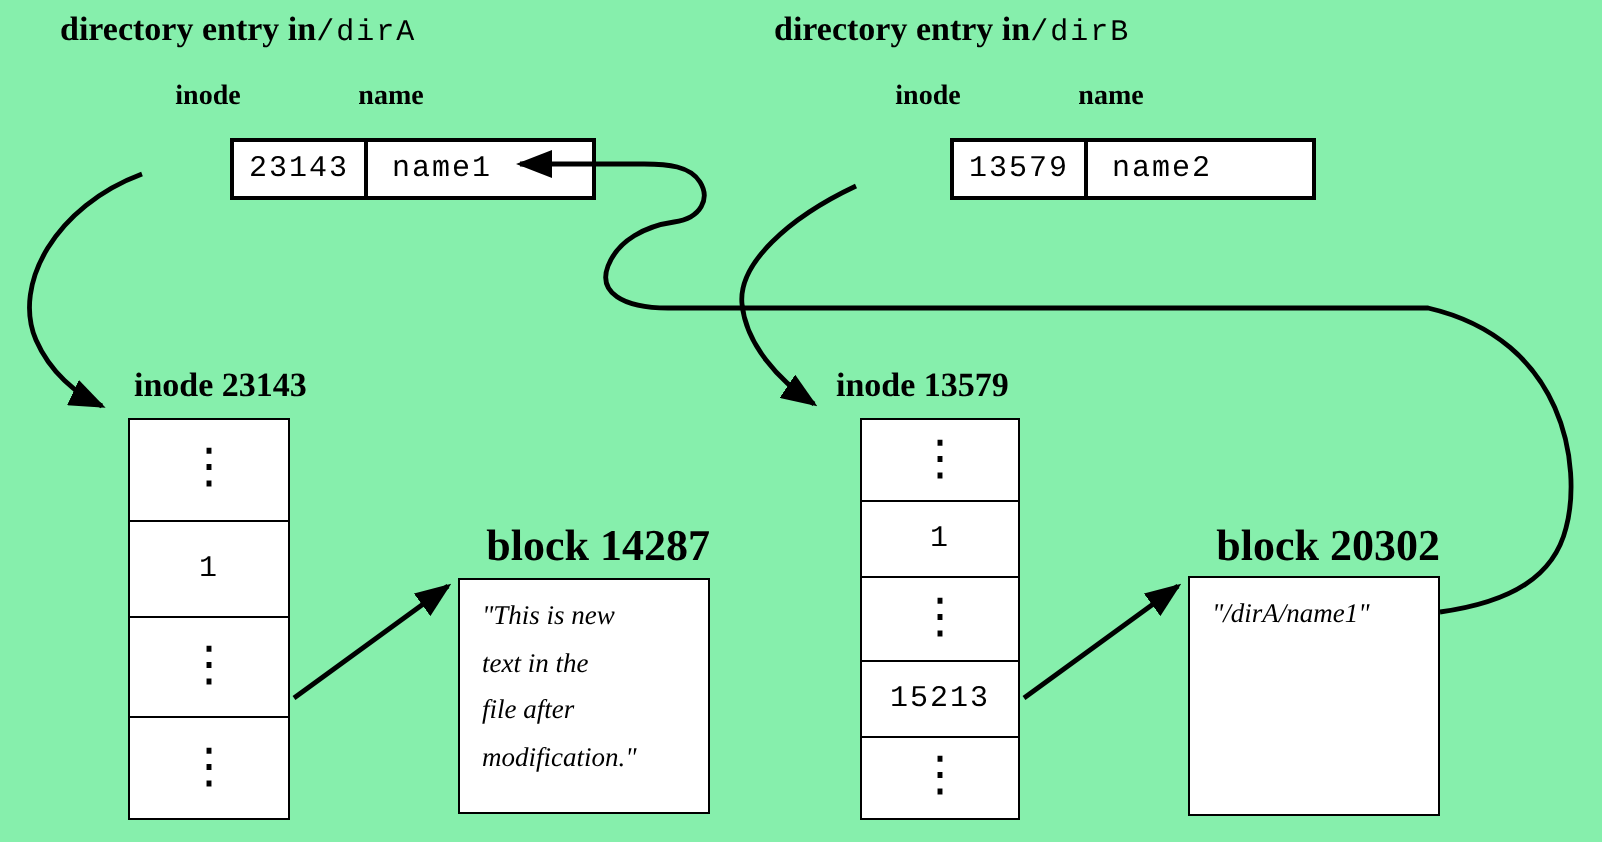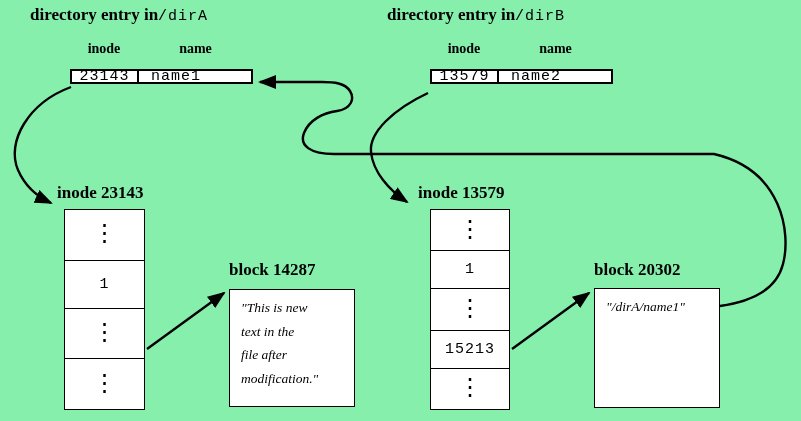--- a/index.html
+++ b/index.html
@@ -40,25 +40,26 @@
     font-weight: bold;
   }
   .hdr.inode { width: 68px; }
   .hdr.name  { width: 115px; }
 
   
   .dir-table {
     position: absolute;
     top: 69px;
     width: 183px;
-    height: 15px;
+    height: 31px;
     border: 2px solid #000;
     box-sizing: border-box;
     display: flex;
     background: #fff;
+    margin-left: 45px;
   }
   .cell {
     font-family: "Liberation Mono", "DejaVu Sans Mono", monospace;
     font-size: 15px;
     letter-spacing: 1px;
     display: flex;
     align-items: center;
   }
   .cell.inode-cell {
     width: 67px;
@@ -103,22 +104,22 @@
     letter-spacing: 0;
     line-height: 1;
     padding-bottom: 3px;
   }
 
   
   .block-label {
     position: absolute;
     top: 260px;
     width: 126px;
-    text-align: left;
-    font-size: 17px;
+    text-align: right;
+    font-size: 22px;
     font-weight: bold;
     white-space: nowrap;
   }
   .block-box {
     position: absolute;
     width: 126px;
     border: 1px solid #000;
     box-sizing: border-box;
     padding: 6px 2px 0 11px;
     background: #fff;
@@ -165,21 +166,21 @@
   </div>
   <div class="hdr-row" style="left:430px">
     <span class="hdr inode">inode</span>
     <span class="hdr name">name</span>
   </div>
   <div class="dir-table" style="left:430px">
     <div class="cell inode-cell">13579</div>
     <div class="cell name-cell">name2</div>
   </div>
 
-  <div class="inode-label" style="left:57px">inode 23143</div>
+  <div class="inode-label" style="left:67px">inode 23143</div>
   <div class="inode-table" style="left:64px;width:81px">
     <div class="irow dots">⋮</div>
     <div class="irow">1</div>
     <div class="irow dots">⋮</div>
     <div class="irow dots">⋮</div>
   </div>
 
   <div class="inode-label" style="left:418px">inode 13579</div>
   <div class="inode-table" style="left:430px;width:80px">
     <div class="irow dots">⋮</div>

